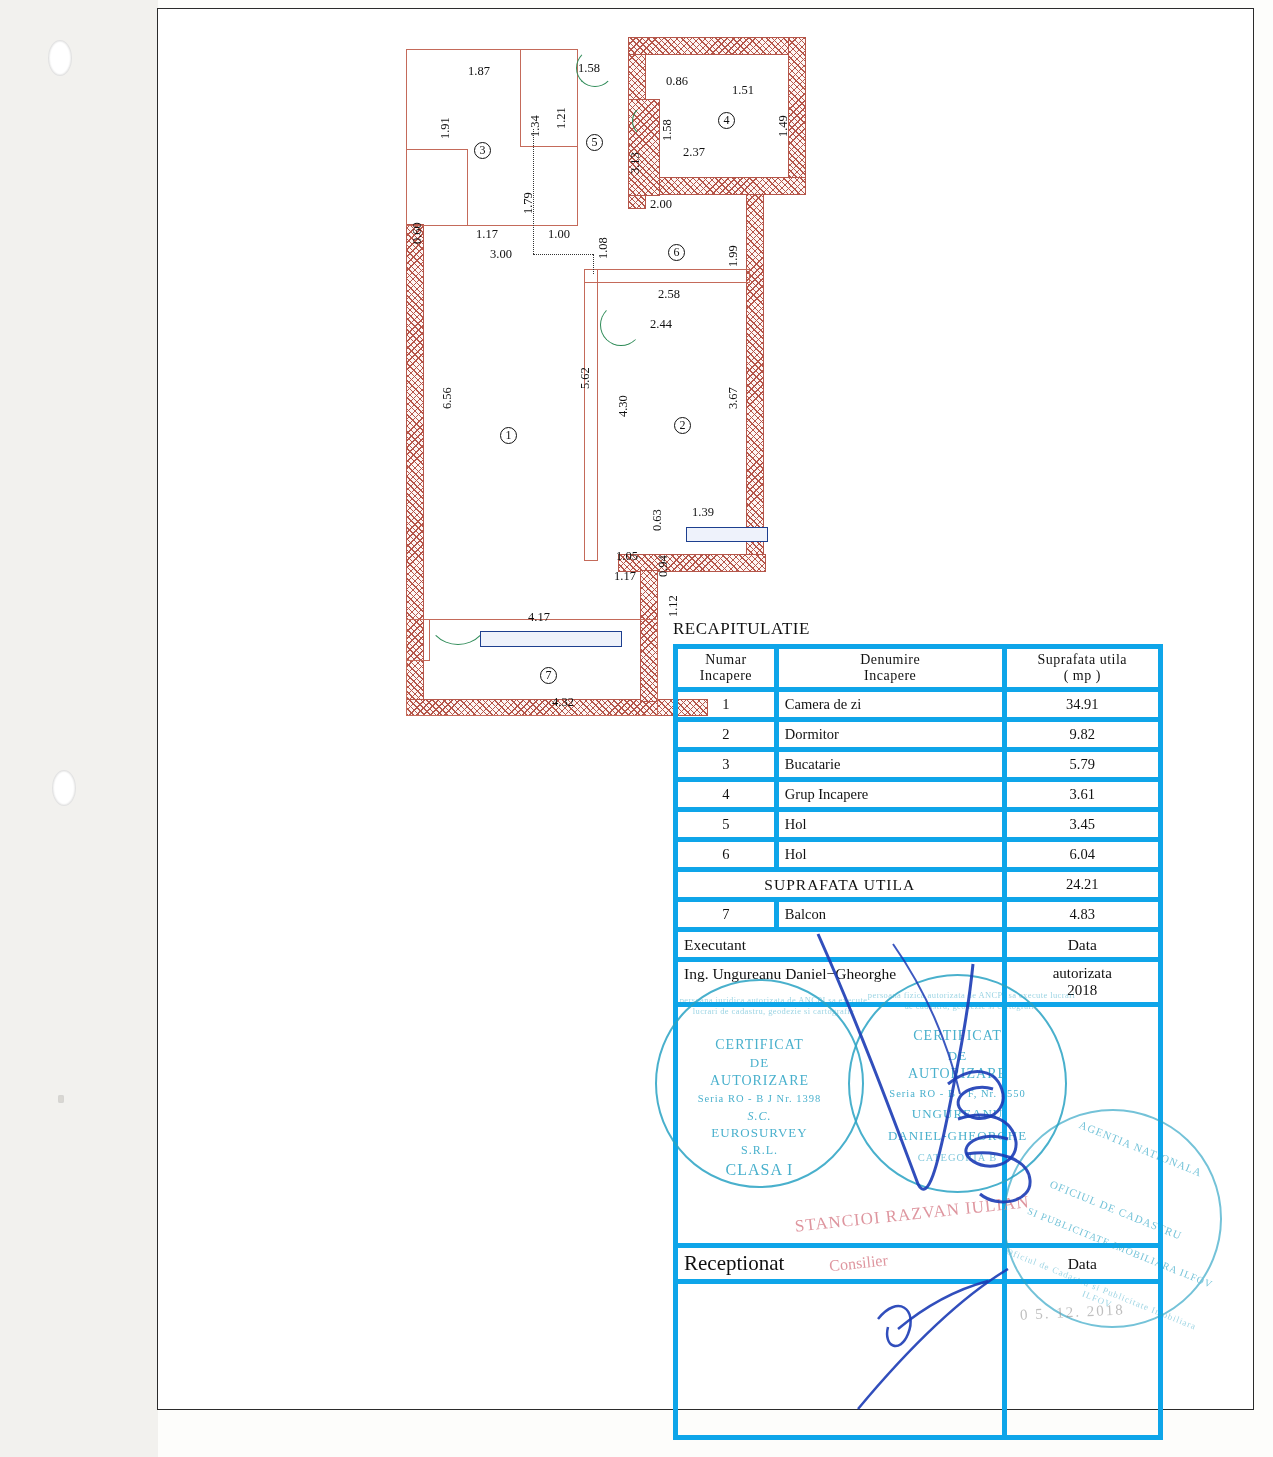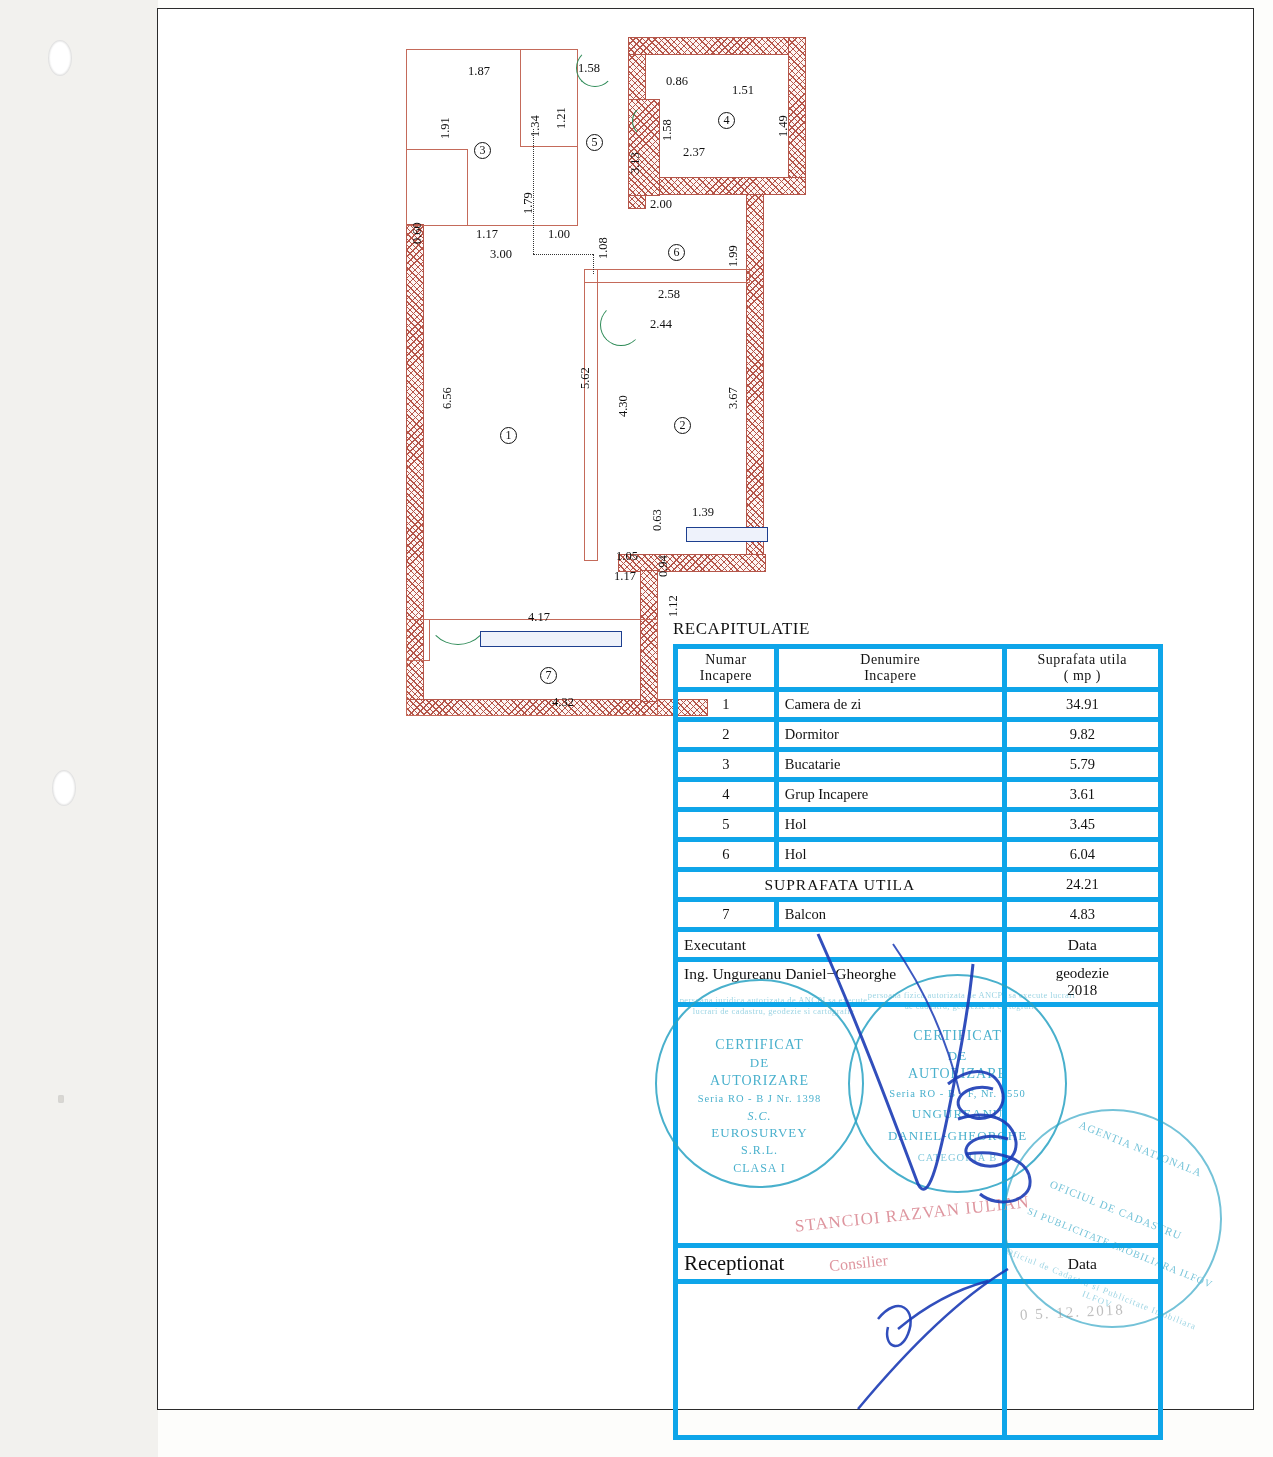--- a/index.html
+++ b/index.html
@@ -190,21 +190,21 @@
       <td class="c">4.83</td>
     </tr>
 
     <tr>
       <td class="l" colspan="2" style="font-size:15.5px;">Executant</td>
       <td class="c" style="font-size:15.5px;">Data</td>
     </tr>
     <tr class="tallrow">
       <td class="l" colspan="2" style="font-size:15.5px;">Ing. Ungureanu Daniel−Gheorghe</td>
       <td class="c" style="font-size:15px;">
-        <span>geodezie</span><br>
+        <span>autorizata</span><br>
         <span>2018</span>
       </td>
     </tr>
     <tr>
       <td colspan="2" style="height:230px;"></td>
       <td style="height:230px;"></td>
     </tr>
     <tr>
       <td class="l" colspan="2" style="font-size:21px;">Receptionat</td>
       <td class="c" style="font-size:15.5px;">Data</td>
@@ -218,21 +218,21 @@
 
   <div class="stamp stamp-blue" style="left:497px;top:970px;width:205px;height:205px;">
     <div class="arc-txt" style="top:14px;padding:0 14px;line-height:11px;opacity:.55;">persoana juridica autorizata de ANCPI sa execute lucrari de cadastru, geodezie si cartografie</div>
     <div class="stamp-txt" style="top:56px;font-size:14px;">CERTIFICAT</div>
     <div class="stamp-txt" style="top:74px;font-size:13px;">DE</div>
     <div class="stamp-txt" style="top:92px;font-size:14px;">AUTORIZARE</div>
     <div class="stamp-txt" style="top:112px;font-size:10.5px;">Seria RO - B  J Nr. 1398</div>
     <div class="stamp-txt" style="top:128px;font-size:12px;font-style:italic;">S.C.</div>
     <div class="stamp-txt" style="top:144px;font-size:13px;">EUROSURVEY</div>
     <div class="stamp-txt" style="top:162px;font-size:12px;">S.R.L.</div>
-    <div class="stamp-txt" style="top:180px;font-size:12px;">CLASA I</div>
+    <div class="stamp-txt" style="top:180px;font-size:16px;">CLASA I</div>
   </div>
 
   <div class="stamp stamp-blue" style="left:690px;top:965px;width:215px;height:215px;">
     <div class="arc-txt" style="top:14px;padding:0 14px;line-height:11px;opacity:.55;">persoana fizica autorizata de ANCPI sa execute lucrari de cadastru, geodezie si cartografie</div>
     <div class="stamp-txt" style="top:52px;font-size:14px;">CERTIFICAT</div>
     <div class="stamp-txt" style="top:72px;font-size:13px;">DE</div>
     <div class="stamp-txt" style="top:90px;font-size:14px;">AUTORIZARE</div>
     <div class="stamp-txt" style="top:112px;font-size:10.5px;">Seria RO - B - F, Nr. 1550</div>
     <div class="stamp-txt" style="top:130px;font-size:13px;">UNGUREANU</div>
     <div class="stamp-txt" style="top:152px;font-size:13px;">DANIEL-GHEORGHE</div>

